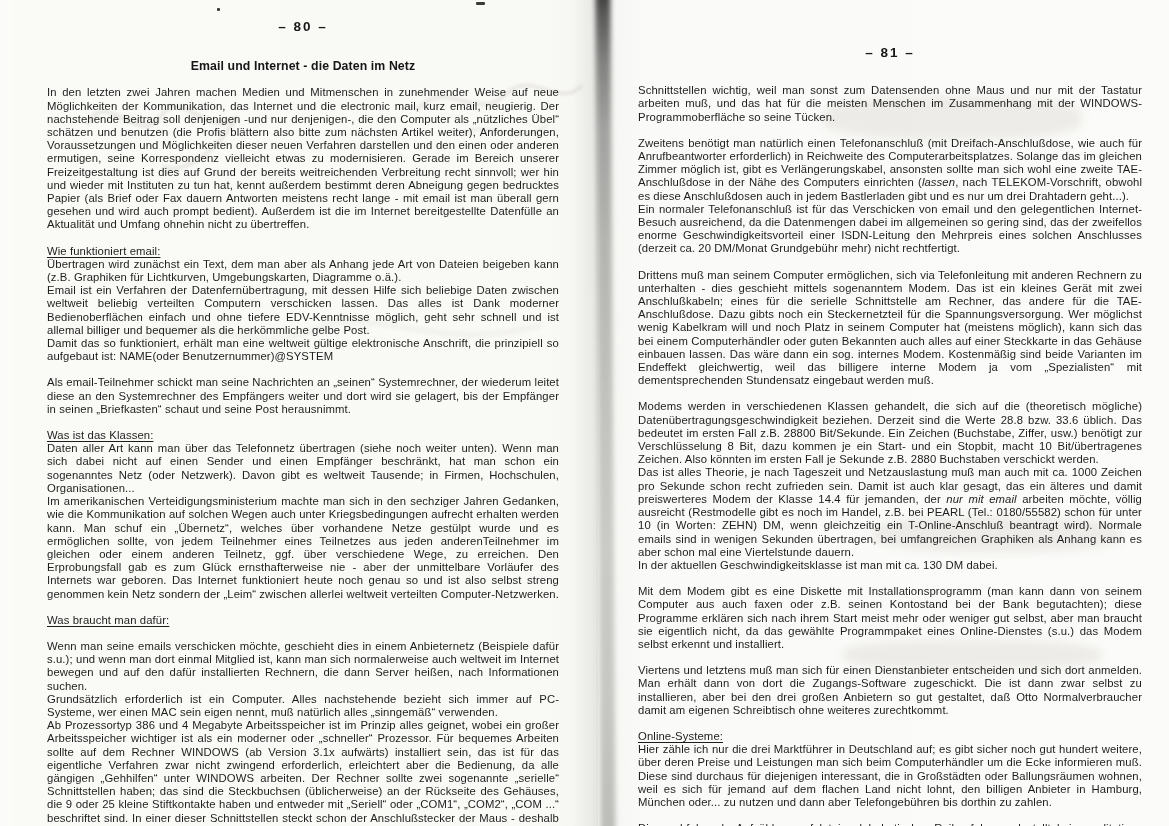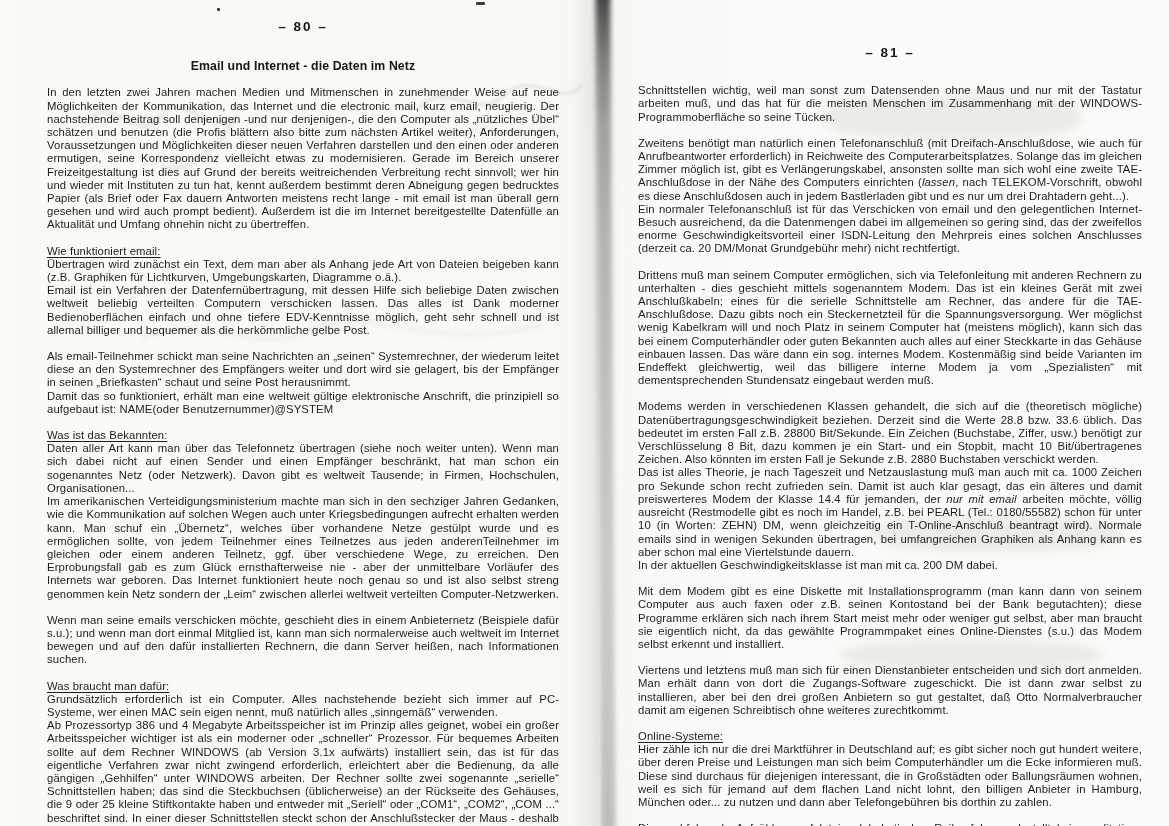--- a/index.html
+++ b/index.html
@@ -104,47 +104,47 @@
   <div class="page" style="left:35px; top:20px; width:512px;">
     <div class="pnum" style="margin-bottom:27px;">– 80 –</div>
     <div class="title" style="margin-bottom:12px;">Email und Internet - die Daten im Netz</div>
 
     <p class="para gap">In den letzten zwei Jahren machen Medien und Mitmenschen in zunehmender Weise auf neue Möglichkeiten der Kommunikation, das Internet und die electronic mail, kurz email, neugierig. Der nachstehende Beitrag soll denjenigen -und nur denjenigen-, die den Computer als „nützliches Übel“ schätzen und benutzen (die Profis blättern also bitte zum nächsten Artikel weiter), Anforderungen, Voraussetzungen und Möglichkeiten dieser neuen Verfahren darstellen und den einen oder anderen ermutigen, seine Korrespondenz vielleicht etwas zu modernisieren. Gerade im Bereich unserer Freizeitgestaltung ist dies auf Grund der bereits weitreichenden Verbreitung recht sinnvoll; wer hin und wieder mit Instituten zu tun hat, kennt außerdem bestimmt deren Abneigung gegen bedrucktes Papier (als Brief oder Fax dauern Antworten meistens recht lange - mit email ist man überall gern gesehen und wird auch prompt bedient). Außerdem ist die im Internet bereitgestellte Datenfülle an Aktualität und Umfang ohnehin nicht zu übertreffen.</p>
 
     <p class="para heading gap"><span>Wie funktioniert email:</span></p>
     <p class="para">Übertragen wird zunächst ein Text, dem man aber als Anhang jede Art von Dateien beigeben kann (z.B. Graphiken für Lichtkurven, Umgebungskarten, Diagramme o.ä.).</p>
     <p class="para">Email ist ein Verfahren der Datenfernübertragung, mit dessen Hilfe sich beliebige Daten zwischen weltweit beliebig verteilten Computern verschicken lassen. Das alles ist Dank moderner Bedienoberflächen einfach und ohne tiefere EDV-Kenntnisse möglich, geht sehr schnell und ist allemal billiger und bequemer als die herkömmliche gelbe Post.</p>
 
+    <p class="para">Damit das so funktioniert, erhält man eine weltweit gültige elektronische Anschrift, die prinzipiell so aufgebaut ist: NAME(oder Benutzernummer)@SYSTEM</p>
     <p class="para gap">Als email-Teilnehmer schickt man seine Nachrichten an „seinen“ Systemrechner, der wiederum leitet diese an den Systemrechner des Empfängers weiter und dort wird sie gelagert, bis der Empfänger in seinen „Briefkasten“ schaut und seine Post herausnimmt.</p>
-    <p class="para">Damit das so funktioniert, erhält man eine weltweit gültige elektronische Anschrift, die prinzipiell so aufgebaut ist: NAME(oder Benutzernummer)@SYSTEM</p>
 
-    <p class="para heading gap"><span>Was ist das Bekannten:</span></p>
+    <p class="para heading gap"><span>Was ist das Klassen:</span></p>
     <p class="para">Daten aller Art kann man über das Telefonnetz übertragen (siehe noch weiter unten). Wenn man sich dabei nicht auf einen Sender und einen Empfänger beschränkt, hat man schon ein sogenanntes Netz (oder Netzwerk). Davon gibt es weltweit Tausende; in Firmen, Hochschulen, Organisationen...</p>
     <p class="para">Im amerikanischen Verteidigungsministerium machte man sich in den sechziger Jahren Gedanken, wie die Kommunikation auf solchen Wegen auch unter Kriegsbedingungen aufrecht erhalten werden kann. Man schuf ein „Übernetz“, welches über vorhandene Netze gestülpt wurde und es ermöglichen sollte, von jedem Teilnehmer eines Teilnetzes aus jeden anderenTeilnehmer im gleichen oder einem anderen Teilnetz, ggf. über verschiedene Wege, zu erreichen. Den Erprobungsfall gab es zum Glück ernsthafterweise nie - aber der unmittelbare Vorläufer des Internets war geboren. Das Internet funktioniert heute noch genau so und ist also selbst streng genommen kein Netz sondern der „Leim“ zwischen allerlei weltweit verteilten Computer-Netzwerken.</p>
 
+    <p class="para heading gap"><span>Was braucht man dafür:</span></p>
+
     <p class="para gap">Wenn man seine emails verschicken möchte, geschieht dies in einem Anbieternetz (Beispiele dafür s.u.); und wenn man dort einmal Mitglied ist, kann man sich normalerweise auch weltweit im Internet bewegen und auf den dafür installierten Rechnern, die dann Server heißen, nach Informationen suchen.</p>
-
-    <p class="para heading gap"><span>Was braucht man dafür:</span></p>
     <p class="para">Grundsätzlich erforderlich ist ein Computer. Alles nachstehende bezieht sich immer auf PC-Systeme, wer einen MAC sein eigen nennt, muß natürlich alles „sinngemäß“ verwenden.</p>
     <p class="para">Ab Prozessortyp 386 und 4 Megabyte Arbeitsspeicher ist im Prinzip alles geignet, wobei ein großer Arbeitsspeicher wichtiger ist als ein moderner oder „schneller“ Prozessor. Für bequemes Arbeiten sollte auf dem Rechner WINDOWS (ab Version 3.1x aufwärts) installiert sein, das ist für das eigentliche Verfahren zwar nicht zwingend erforderlich, erleichtert aber die Bedienung, da alle gängigen „Gehhilfen“ unter WINDOWS arbeiten. Der Rechner sollte zwei sogenannte „serielle“ Schnittstellen haben; das sind die Steckbuchsen (üblicherweise) an der Rückseite des Gehäuses, die 9 oder 25 kleine Stiftkontakte haben und entweder mit „Seriell“ oder „COM1“, „COM2“, „COM ...“ beschriftet sind. In einer dieser Schnittstellen steckt schon der Anschlußstecker der Maus - deshalb sind auch zwei</p>
   </div>
 
   <div class="page" style="left:626px; top:46px; width:504px;">
     <div class="pnum" style="margin-bottom:25px;">– 81 –</div>
 
     <p class="para">Schnittstellen wichtig, weil man sonst zum Datensenden ohne Maus und nur mit der Tastatur arbeiten muß, und das hat für die meisten Menschen im Zusammenhang mit der WINDOWS-Programmoberfläche so seine Tücken.</p>
 
     <p class="para gap"><span>Zweitens benötigt man natürlich einen Telefonanschluß (mit Dreifach-Anschlußdose, wie auch für Anrufbeantworter erforderlich) in Reichweite des Computerarbeitsplatzes. Solange das im gleichen Zimmer möglich ist, gibt es Verlängerungskabel, ansonsten sollte man sich wohl eine zweite TAE-Anschlußdose in der Nähe des Computers einrichten (</span><i>lassen</i><span>, nach TELEKOM-Vorschrift, obwohl es diese Anschlußdosen auch in jedem Bastlerladen gibt und es nur um drei Drahtadern geht...).</span></p>
     <p class="para">Ein normaler Telefonanschluß ist für das Verschicken von email und den gelegentlichen Internet-Besuch ausreichend, da die Datenmengen dabei im allgemeinen so gering sind, das der zweifellos enorme Geschwindigkeitsvorteil einer ISDN-Leitung den Mehrpreis eines solchen Anschlusses (derzeit ca. 20 DM/Monat Grundgebühr mehr) nicht rechtfertigt.</p>
 
     <p class="para gap">Drittens muß man seinem Computer ermöglichen, sich via Telefonleitung mit anderen Rechnern zu unterhalten - dies geschieht mittels sogenanntem Modem. Das ist ein kleines Gerät mit zwei Anschlußkabeln; eines für die serielle Schnittstelle am Rechner, das andere für die TAE-Anschlußdose. Dazu gibts noch ein Steckernetzteil für die Spannungsversorgung. Wer möglichst wenig Kabelkram will und noch Platz in seinem Computer hat (meistens möglich), kann sich das bei einem Computerhändler oder guten Bekannten auch alles auf einer Steckkarte in das Gehäuse einbauen lassen. Das wäre dann ein sog. internes Modem. Kostenmäßig sind beide Varianten im Endeffekt gleichwertig, weil das billigere interne Modem ja vom „Spezialisten“ mit dementsprechenden Stundensatz eingebaut werden muß.</p>
 
     <p class="para gap">Modems werden in verschiedenen Klassen gehandelt, die sich auf die (theoretisch mögliche) Datenübertragungsgeschwindigkeit beziehen. Derzeit sind die Werte 28.8 bzw. 33.6 üblich. Das bedeutet im ersten Fall z.B. 28800 Bit/Sekunde. Ein Zeichen (Buchstabe, Ziffer, usw.) benötigt zur Verschlüsselung 8 Bit, dazu kommen je ein Start- und ein Stopbit, macht 10 Bit/übertragenes Zeichen. Also könnten im ersten Fall je Sekunde z.B. 2880 Buchstaben verschickt werden.</p>
     <p class="para"><span>Das ist alles Theorie, je nach Tageszeit und Netzauslastung muß man auch mit ca. 1000 Zeichen pro Sekunde schon recht zufrieden sein. Damit ist auch klar gesagt, das ein älteres und damit preiswerteres Modem der Klasse 14.4 für jemanden, der </span><i>nur mit email</i><span> arbeiten möchte, völlig ausreicht (Restmodelle gibt es noch im Handel, z.B. bei PEARL (Tel.: 0180/55582) schon für unter 10 (in Worten: ZEHN) DM, wenn gleichzeitig ein T-Online-Anschluß beantragt wird). Normale emails sind in wenigen Sekunden übertragen, bei umfangreichen Graphiken als Anhang kann es aber schon mal eine Viertelstunde dauern.</span></p>
-    <p class="para">In der aktuellen Geschwindigkeitsklasse ist man mit ca. 200 DM dabei.</p>
+    <p class="para">In der aktuellen Geschwindigkeitsklasse ist man mit ca. 130 DM dabei.</p>
 
     <p class="para gap">Mit dem Modem gibt es eine Diskette mit Installationsprogramm (man kann dann von seinem Computer aus auch faxen oder z.B. seinen Kontostand bei der Bank begutachten); diese Programme erklären sich nach ihrem Start meist mehr oder weniger gut selbst, aber man braucht sie eigentlich nicht, da das gewählte Programmpaket eines Online-Dienstes (s.u.) das Modem selbst erkennt und installiert.</p>
 
     <p class="para gap">Viertens und letztens muß man sich für einen Dienstanbieter entscheiden und sich dort anmelden. Man erhält dann von dort die Zugangs-Software zugeschickt. Die ist dann zwar selbst zu installieren, aber bei den drei großen Anbietern so gut gestaltet, daß Otto Normalverbraucher damit am eigenen Schreibtisch ohne weiteres zurechtkommt.</p>
 
     <p class="para heading gap"><span>Online-Systeme:</span></p>
     <p class="para">Hier zähle ich nur die drei Marktführer in Deutschland auf; es gibt sicher noch gut hundert weitere, über deren Preise und Leistungen man sich beim Computerhändler um die Ecke informieren muß. Diese sind durchaus für diejenigen interessant, die in Großstädten oder Ballungsräumen wohnen, weil es sich für jemand auf dem flachen Land nicht lohnt, den billigen Anbieter in Hamburg, München oder... zu nutzen und dann aber Telefongebühren bis dorthin zu zahlen.</p>
 
     <p class="para gap">Die nachfolgende Aufzählung erfolgt in alphabetischer Reihenfolge und stellt kein qualitatives Kriterium dar! Weitere Informationen und aktuelle Preise (Stand hier: Februar 1997) sind unter den angegebenen Telefonummern zu erfragen.</p>
   </div>

